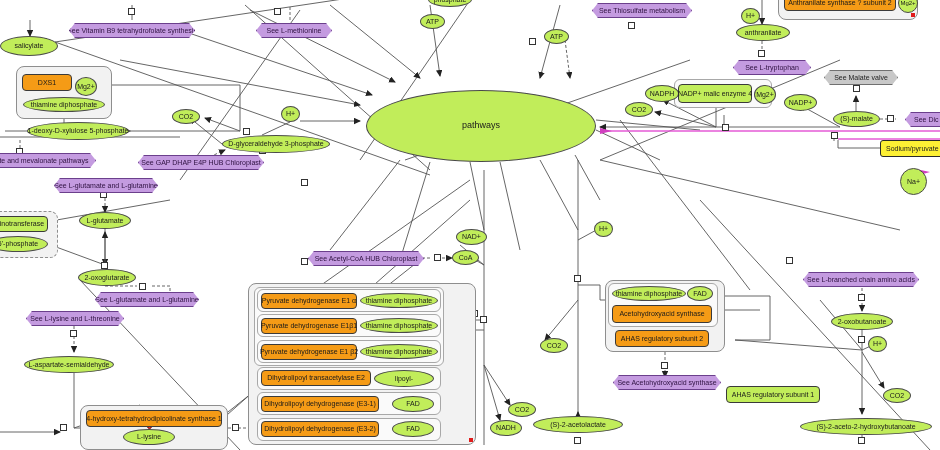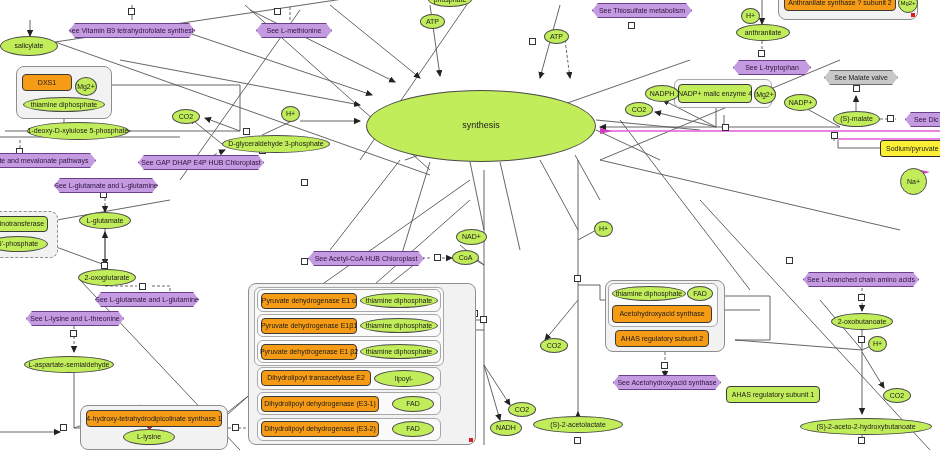--- a/index.html
+++ b/index.html
@@ -260,21 +260,21 @@
 
   <div class="cplx" style="left:80px;top:405px;width:148px;height:45px;"></div>
 
   <div class="cplx dashed" style="left:-14px;top:211px;width:72px;height:47px;"></div>
 
   <div class="cplx" style="left:778px;top:-14px;width:140px;height:34px;">
     <div class="corner-dot" style="right:2px;bottom:2px;"></div>
   </div>
 
   <div class="node met big" style="left:366px;top:90px;width:230px;height:72px;">
-    <span class="lbl">synthesis</span>
+    <span class="lbl">pathways</span>
   </div>
 
   <div class="node met" style="left:0px;top:36px;width:58px;height:20px;">
       <span>salicylate</span>
     </div>
   <div class="node met" style="left:27px;top:122px;width:102px;height:18px;">
       <span>1-deoxy-D-xylulose 5-phosphate</span>
     </div>
   <div class="node met" style="left:222px;top:135px;width:108px;height:18px;">
       <span>D-glyceraldehyde 3-phosphate</span>

